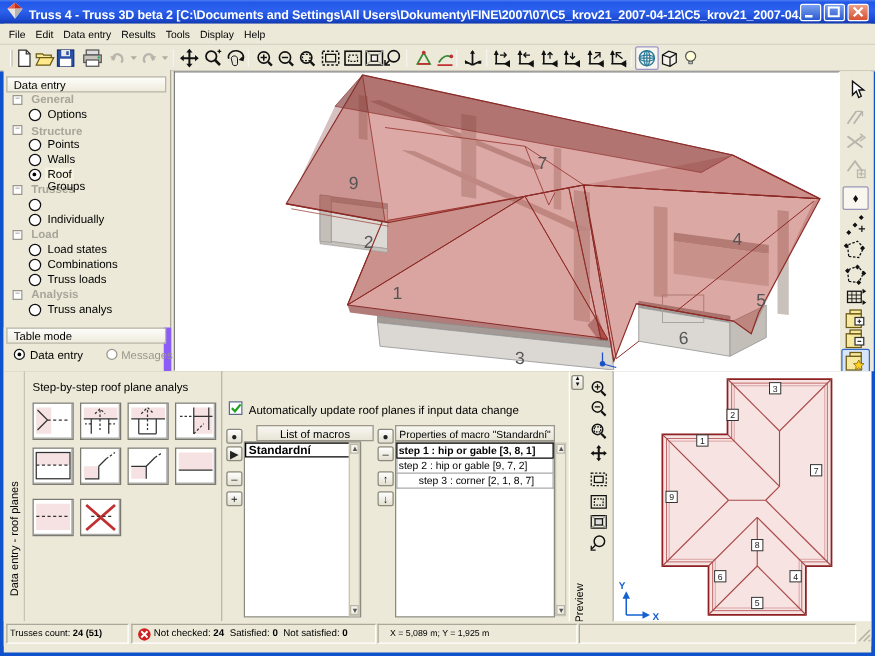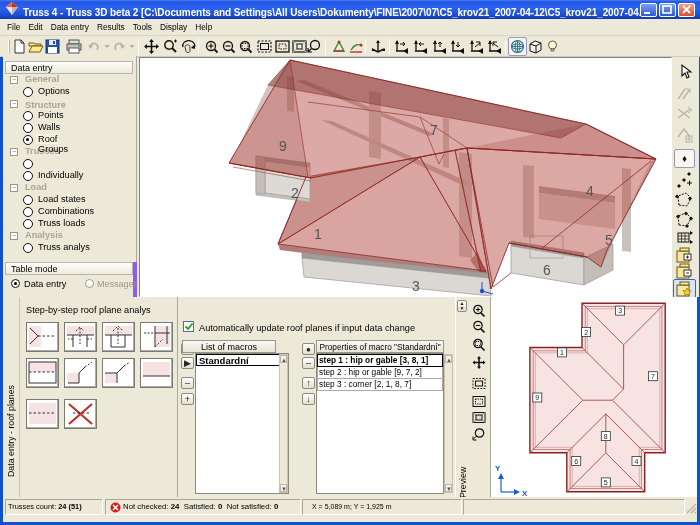--- a/index.html
+++ b/index.html
@@ -32,21 +32,21 @@
 #lpanel{position:absolute;left:0px;top:56px;width:134px;height:241px;background:#ece9d8;
   border-right:1px solid #aca899;}
 .hdr{position:absolute;left:2px;width:128px;height:13px;background:linear-gradient(180deg,#fdfdfb,#eeebdc);
   border:1px solid #b9b5a8;font-size:9px;color:#000;padding:0px 0 0 5px;line-height:12px;}
 .grp{position:absolute;left:22px;font-size:9.2px;font-weight:bold;color:#a9a599;}
 .gbox{position:absolute;left:7px;width:8px;height:8px;border:1px solid #9a968a;background:#fff;
   font-size:7px;line-height:6px;text-align:center;color:#777;}
 .itm{position:absolute;left:33px;font-size:9.2px;color:#000;padding:0 2px;}
 .rad{position:absolute;left:20px;width:10px;height:10px;border:1.6px solid #111;border-radius:50%;background:#fff;}
 .rdot{position:absolute;left:2.2px;top:2.2px;width:3.2px;height:3.2px;background:#000;border-radius:50%;}
-#tmode{position:absolute;left:0px;top:262px;width:134px;height:35px;background:#ece9d8;border-right:4px solid #8b5cf6;}
+#tmode{position:absolute;left:0px;top:262px;width:134px;height:35px;background:#ece9d8;border-right:6px solid #8b5cf6;}
 #tmode .rad{width:9px;height:9px;border-width:1.4px;}
 #tmode .rdot{left:1.8px;top:1.8px;width:3px;height:3px;}
 
 #view3d{position:absolute;left:136px;top:57px;width:533px;height:240px;background:#fff;
   border:1px solid #808080;border-right-color:#fff;border-bottom-color:#fff;}
 
 #rbar{position:absolute;left:670px;top:57px;width:26px;height:240px;background:#ece9d8;}
 .rbtn{position:absolute;left:1px;width:21px;height:20px;}
 
 #bottom{position:absolute;left:0;top:297px;width:694px;height:200px;background:#ece9d8;border-top:1px solid #aca899;}
@@ -491,37 +491,37 @@
   <div id="macro">
     <div style="position:absolute;left:5px;top:24px;width:11px;height:11px;background:#fff;border:1px solid #5a6c88"></div>
     <svg style="position:absolute;left:6px;top:25px" width="10" height="10" viewBox="0 0 10 10">
         <path d="M1.5,4.5 L4,7 L8.5,1.5" fill="none" stroke="#21a121" stroke-width="1.8"></path>
       </svg>
     <div style="position:absolute;left:21px;top:26px;font-size:9.2px;white-space:nowrap">Automatically update roof planes if input data change</div>
     <div class="mbtn" style="left:3px;top:46px"><span style="font-size:8px">●</span></div>
     <div class="mbtn" style="left:3px;top:60px">▶</div>
     <div class="mbtn" style="left:3px;top:80px">–</div>
     <div class="mbtn" style="left:3px;top:96px">+</div>
-    <div class="lsthdr" style="left:4px;top:43px;width:94px">List of macros</div>
+    <div class="lsthdr" style="left:27px;top:43px;width:94px">List of macros</div>
     <div class="lst" style="left:17px;top:56px;width:94px;height:141px">
       <div style="border:1px solid #000;font-size:9.5px;font-weight:bold;padding:0 2px;height:12px">Standardní</div>
     </div>
     <div class="sbar" style="left:101px;top:57px;height:139px">
       <div style="position:absolute;left:0px;top:0px;width:7px;height:8px;background:#f4f2ea;border:1px solid #bab6a8;font-size:6px;text-align:center;color:#555;line-height:8px">▲</div>
       <div style="position:absolute;left:0px;bottom:0px;width:7px;height:8px;background:#f4f2ea;border:1px solid #bab6a8;font-size:6px;text-align:center;color:#555;line-height:8px">▼</div>
     </div>
     <div class="mbtn" style="left:124px;top:46px"><span style="font-size:8px">●</span></div>
     <div class="mbtn" style="left:124px;top:60px">–</div>
     <div class="mbtn" style="left:124px;top:80px">↑</div>
     <div class="mbtn" style="left:124px;top:96px">↓</div>
     <div class="lsthdr" style="left:138px;top:43px;width:128px;font-size:8.3px;white-space:nowrap;overflow:hidden">Properties of macro "Standardní"</div>
     <div class="lst" style="left:138px;top:56px;width:128px;height:141px;font-size:8.3px">
       <div style="border:1px solid #000;font-weight:bold;padding:0 1px;height:13px;white-space:nowrap;overflow:hidden">step 1 :  hip or gable [3, 8, 1]</div>
       <div style="border:1px solid #aaa;border-top:none;padding:0 1px;height:12px;white-space:nowrap;overflow:hidden">step 2 :  hip or gable [9, 7, 2]</div>
-      <div style="border:1px solid #aaa;border-top:none;padding:0 1px;height:12px;white-space:nowrap;overflow:hidden">step 3 :  corner [2, 1, 8, 7]</div>
+      <div style="border:1px solid #aaa;border-top:none;padding:0 17px;height:12px;white-space:nowrap;overflow:hidden">step 3 :  corner [2, 1, 8, 7]</div>
     </div>
     <div class="sbar" style="left:266px;top:57px;height:139px">
       <div style="position:absolute;left:0px;top:0px;width:7px;height:8px;background:#f4f2ea;border:1px solid #bab6a8;font-size:6px;text-align:center;color:#555;line-height:8px">▲</div>
       <div style="position:absolute;left:0px;bottom:0px;width:7px;height:8px;background:#f4f2ea;border:1px solid #bab6a8;font-size:6px;text-align:center;color:#555;line-height:8px">▼</div>
     </div>
   </div>
   <div id="prevstrip">
     <div style="position:absolute;left:1px;top:3px;width:10px;height:12px;background:linear-gradient(180deg,#fefefe,#e3e0d0);border:1px solid #8a8a7e;border-radius:2px;font-size:5px;line-height:5px;text-align:center;color:#111">▲<br>▼</div>
     <div style="position:absolute;left:2px;top:201px;transform-origin:0 0;transform:rotate(-90deg);font-size:8.8px;color:#000;white-space:nowrap">Preview</div>
   </div>

